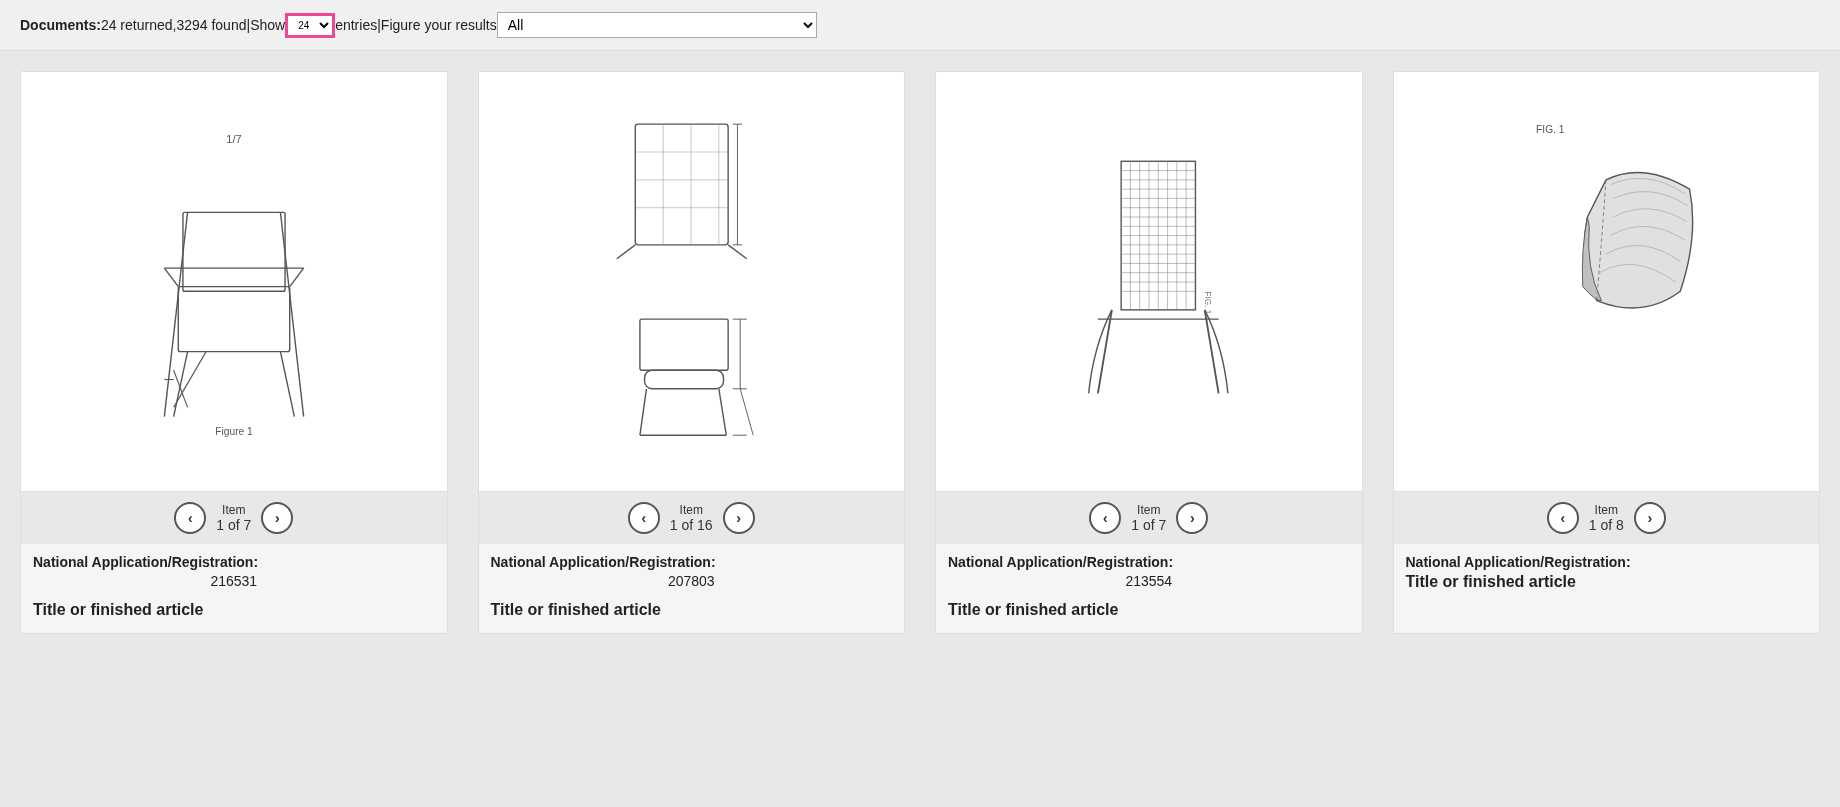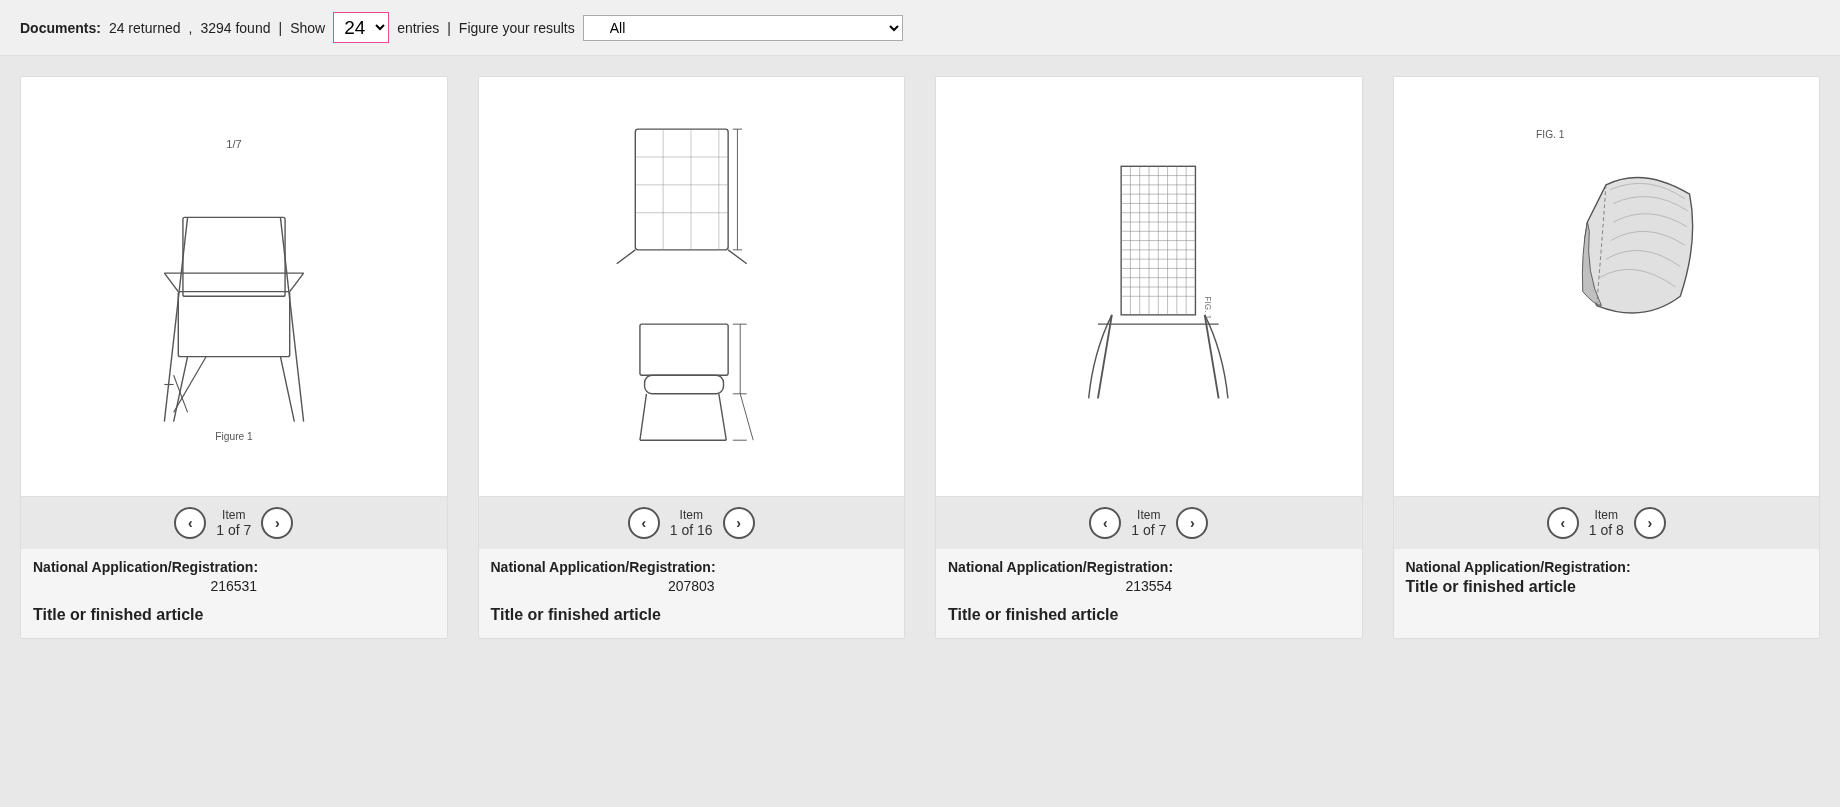--- a/index.html
+++ b/index.html
@@ -7,33 +7,32 @@
       font-family: Arial, sans-serif;
       background: #e8e8e8;
       font-size: 14px;
       color: #222;
     }
     .top-bar {
       background: #f0f0f0;
       padding: 12px 20px;
       display: flex;
       align-items: center;
-      gap: 8px;
       font-size: 14px;
       border-bottom: 1px solid #ddd;
     }
     .show-select {
-      border: 1px solid #ec4899;
+      border: 3px solid #ec4899;
       padding: 3px 6px;
-      font-size: 19px;
+      font-size: 10px;
       background: white;
     }
     .filter-select {
       border: 1px solid #aaa;
-      padding: 3px 120px 3px 22px;
+      padding: 3px 120px 3px 6px;
       font-size: 14px;
       background: white;
       min-width: 320px;
     }
     .cards-grid {
       display: grid;
       grid-template-columns: repeat(4, 1fr);
       gap: 30px;
       padding: 20px;
     }

